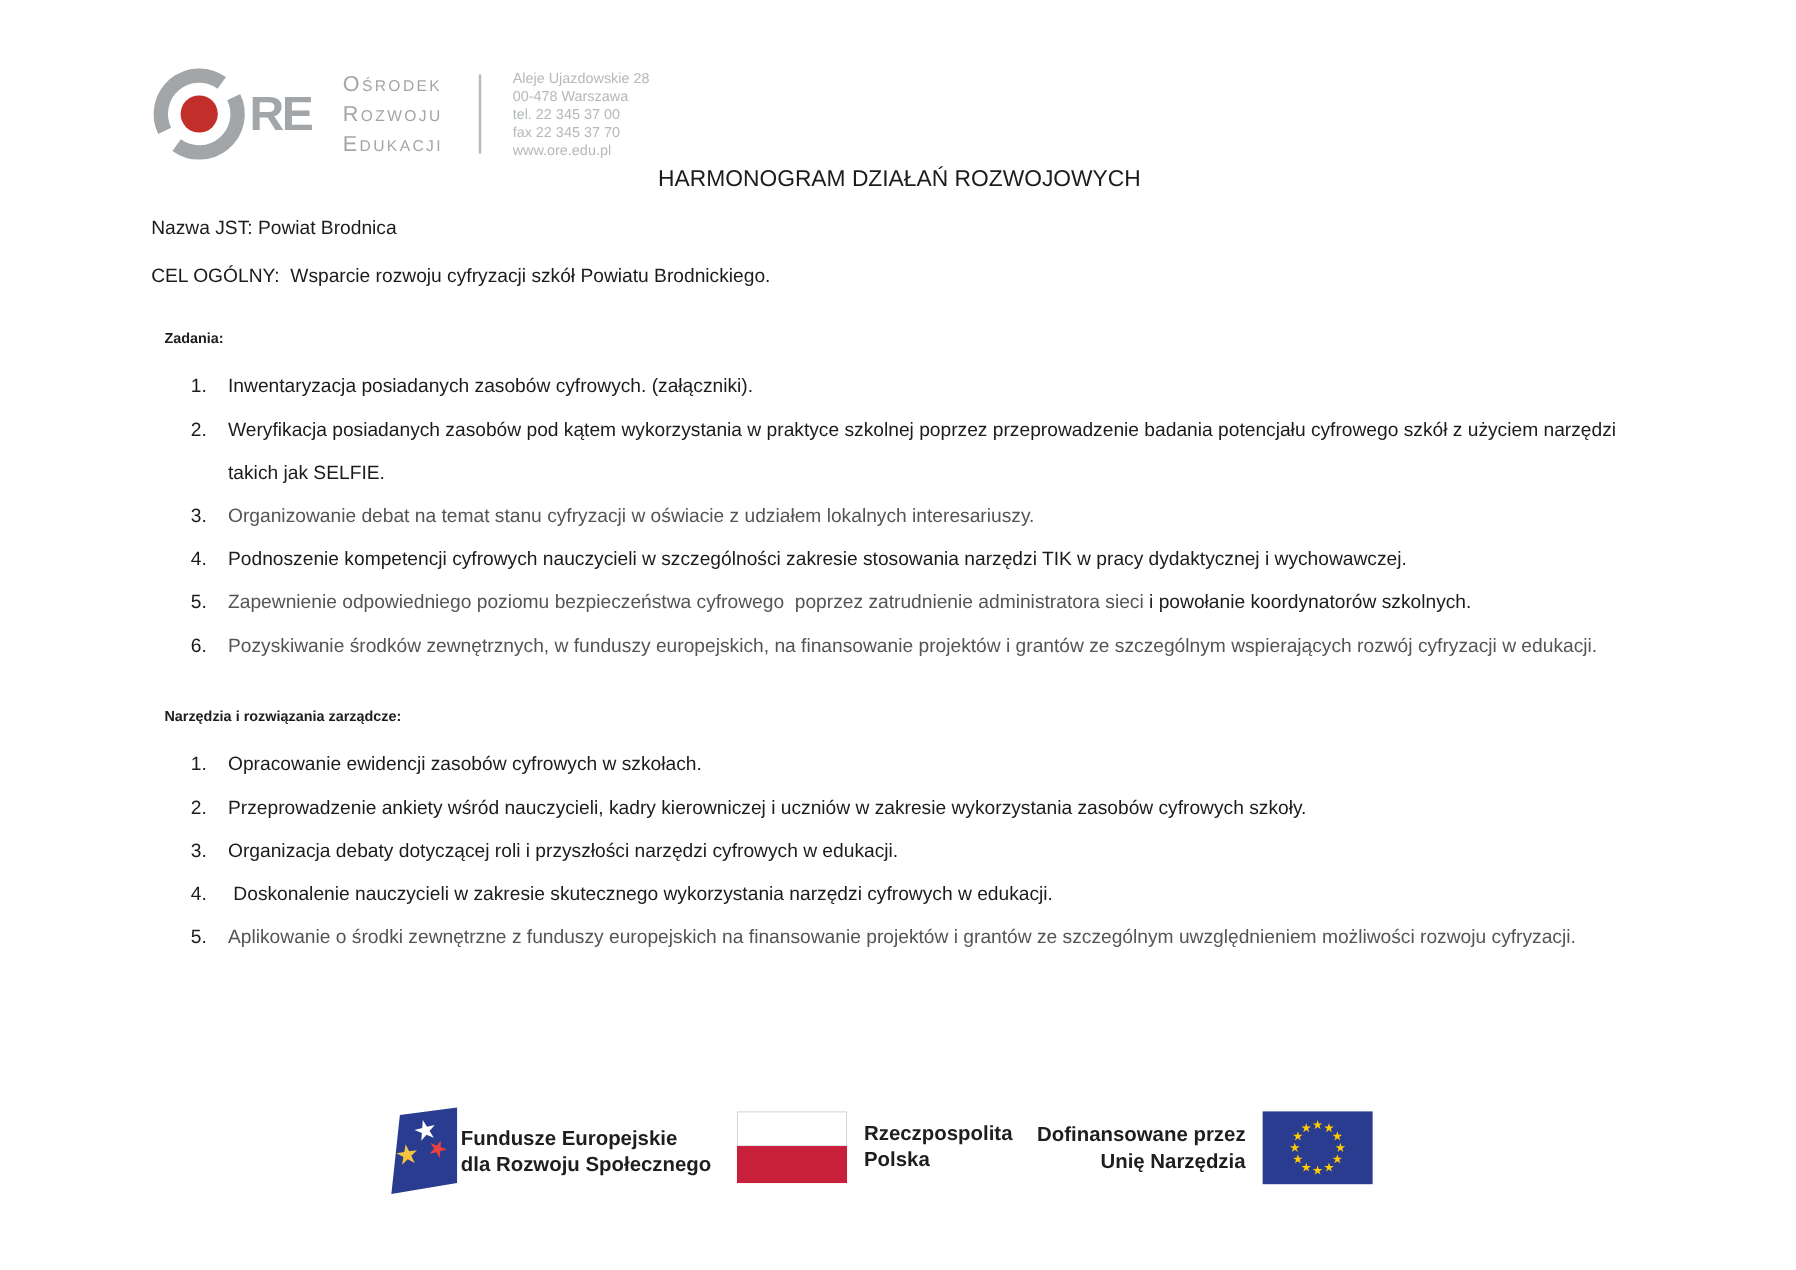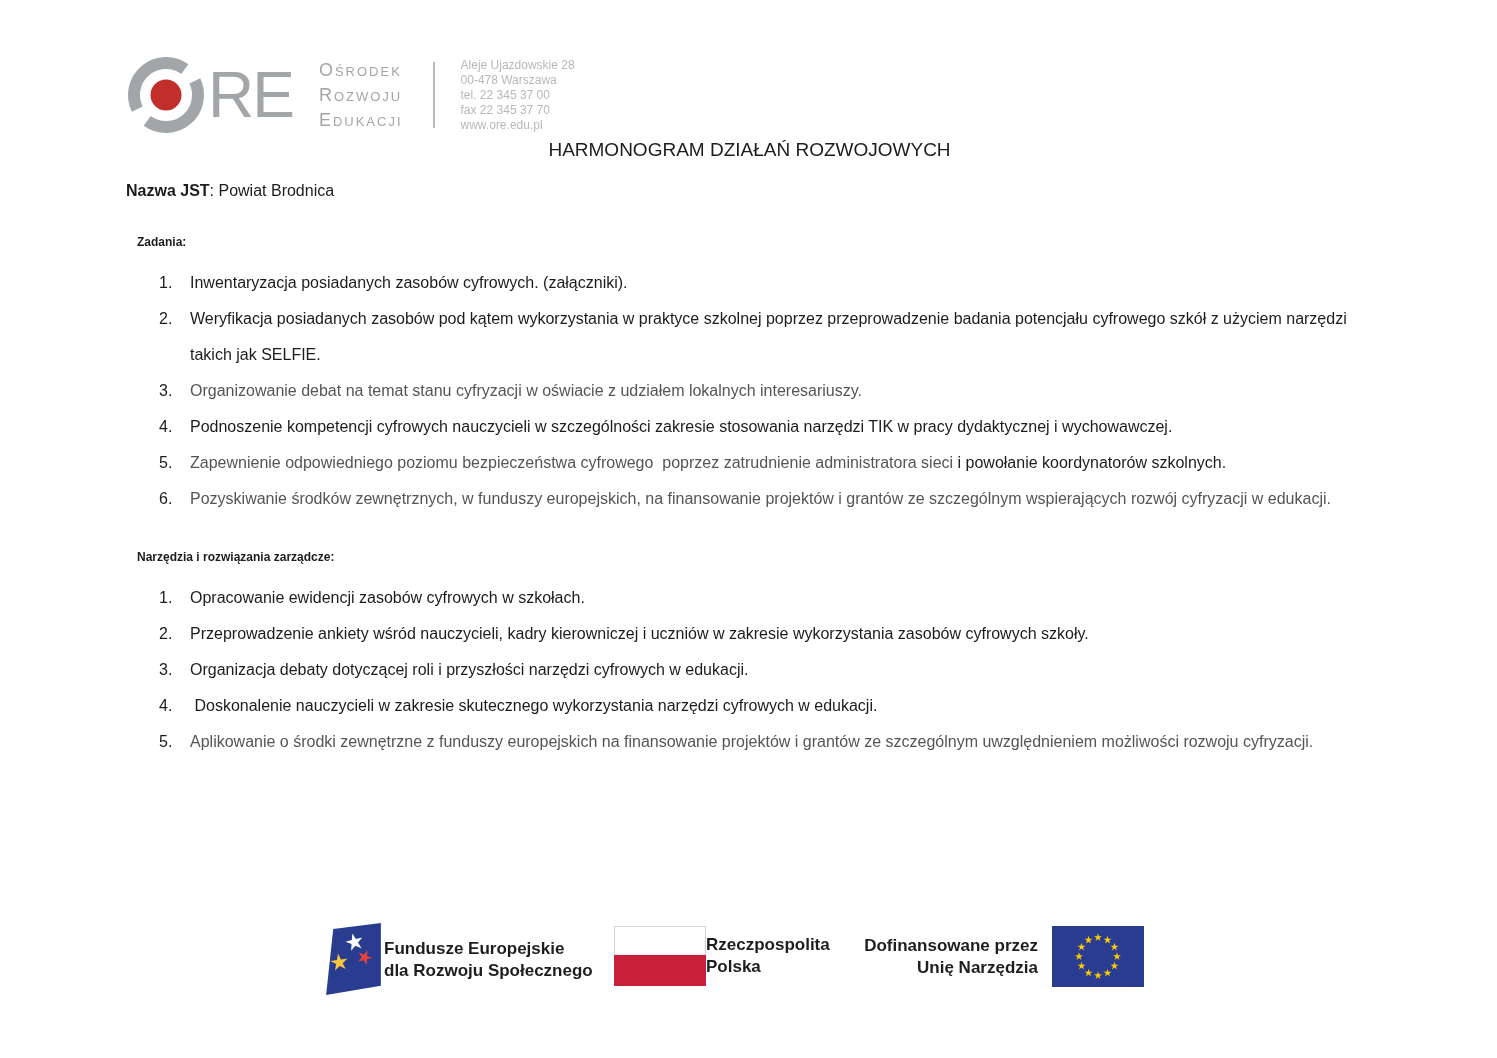--- a/index.html
+++ b/index.html
@@ -24,21 +24,21 @@
     color:var(--text-dark);
     overflow:hidden;
   }
   
   .letterhead{
     display:flex;align-items:center;
     padding:52px 0 0 126px;height:138px;
   }
   .ore-mark{width:80px;height:80px;flex:0 0 auto;}
   .ore-letters{
-    font-size:64px;font-weight:normal;color:var(--logo-gray);
+    font-size:40px;font-weight:bold;color:var(--logo-gray);
     letter-spacing:-2px;line-height:76px;margin-left:2px;
   }
   .org-name{
     margin-left:26px;
     font-variant:small-caps;
     font-size:18px;letter-spacing:2px;
     color:var(--logo-gray);line-height:25px;
   }
   .lh-divider{
     width:0;border-left:2px solid var(--logo-light);
@@ -47,38 +47,38 @@
   .lh-address{
     font-size:12px;color:var(--logo-light);line-height:15px;
   }
   
   .content{padding:0 124px 0 126px;}
   .doc-title{
     text-align:center;font-weight:normal;font-size:19px;
     line-height:24px;margin:0;padding-top:0;
   }
   .field{margin:0;padding-top:17px;line-height:23px;font-size:16px;white-space:pre-wrap;}
-  .field .label{font-weight:bold;}
+  .field .label{font-weight:normal;}
   .section-heading{
     margin:11px;padding-top:18px;font-size:12px;font-weight:bold;line-height:23px;
   }
   .doc-list{margin:4px 0 0 0;padding:0;}
   .doc-li{
     position:relative;list-style:none;
     padding-left:64px;font-size:16px;line-height:36px;
   }
   .doc-num{position:absolute;left:33px;top:0;color:var(--text-dark);}
   .doc-text{white-space:pre-wrap;}
   .run.dark{color:var(--text-dark);}
   .run.gray{color:var(--text-gray);}
   
   .footer{position:absolute;left:0;top:918px;width:100%;height:90px;}
   .fgroup{position:absolute;display:flex;align-items:center;}
   .fg-funds{left:325px;top:4px;gap:2px;}
-  .fg-poland{left:614px;top:8px;}
+  .fg-poland{left:614px;top:8px;gap:14px;}
   .fg-eu{left:862px;top:8px;gap:14px;}
   .flogo-text{font-size:17px;font-weight:bold;color:#1e1e1e;line-height:22px;}
   .flogo-text.right{text-align:right;min-width:176px;}
   .funds-flag{width:57px;height:75px;}
   .pl-flag{width:92px;height:60px;}
   .eu-flag{width:92px;height:61px;}
   .funds-shape{fill:var(--eu-blue);}
   .pl-white{fill:#ffffff;stroke:#d4d4d4;stroke-width:1;}
   .pl-red{fill:var(--flag-red);}
   .eu-rect{fill:var(--eu-blue);}
@@ -116,20 +116,21 @@
         <div class="line">tel. 22 345 37 00</div>
         <div class="line">fax 22 345 37 70</div>
         <div class="line">www.ore.edu.pl</div>
       </div>
   </header>
 
   <main class="content">
     <h1 class="doc-title">HARMONOGRAM DZIAŁAŃ ROZWOJOWYCH</h1>
 
     <p class="field"><span class="label">Nazwa JST</span><span class="value">: Powiat Brodnica</span></p>
+    <p class="field"><span class="label">CEL OGÓLNY:</span><span class="value">  Wsparcie rozwoju cyfryzacji szkół Powiatu Brodnickiego.</span></p>
 
     <h2 class="section-heading">Zadania:</h2>
     <ol class="doc-list">
         <li class="doc-li"><span class="doc-num">1.</span><span class="doc-text"><span class="run dark">Inwentaryzacja posiadanych zasobów cyfrowych. (załączniki).</span></span></li>
         <li class="doc-li"><span class="doc-num">2.</span><span class="doc-text"><span class="run dark">Weryfikacja posiadanych zasobów pod kątem wykorzystania w praktyce szkolnej poprzez przeprowadzenie badania potencjału cyfrowego szkół z użyciem narzędzi takich jak SELFIE.</span></span></li>
         <li class="doc-li"><span class="doc-num">3.</span><span class="doc-text"><span class="run gray">Organizowanie debat na temat stanu cyfryzacji w oświacie z udziałem lokalnych interesariuszy.</span></span></li>
         <li class="doc-li"><span class="doc-num">4.</span><span class="doc-text"><span class="run dark">Podnoszenie kompetencji cyfrowych nauczycieli w szczególności zakresie stosowania narzędzi TIK w pracy dydaktycznej i wychowawczej.</span></span></li>
         <li class="doc-li"><span class="doc-num">5.</span><span class="doc-text"><span class="run gray">Zapewnienie odpowiedniego poziomu bezpieczeństwa cyfrowego  poprzez zatrudnienie administratora sieci </span><span class="run dark">i powołanie koordynatorów szkolnych.</span></span></li>
         <li class="doc-li"><span class="doc-num">6.</span><span class="doc-text"><span class="run gray">Pozyskiwanie środków zewnętrznych, w funduszy europejskich, na finansowanie projektów i grantów ze szczególnym wspierających rozwój cyfryzacji w edukacji.</span></span></li>
       </ol>

